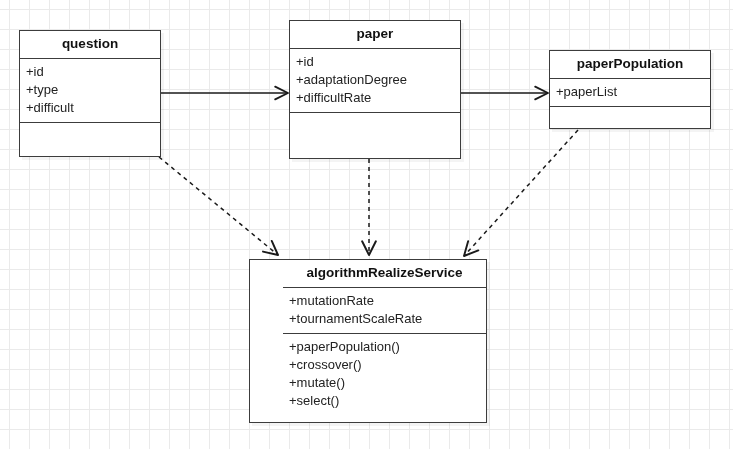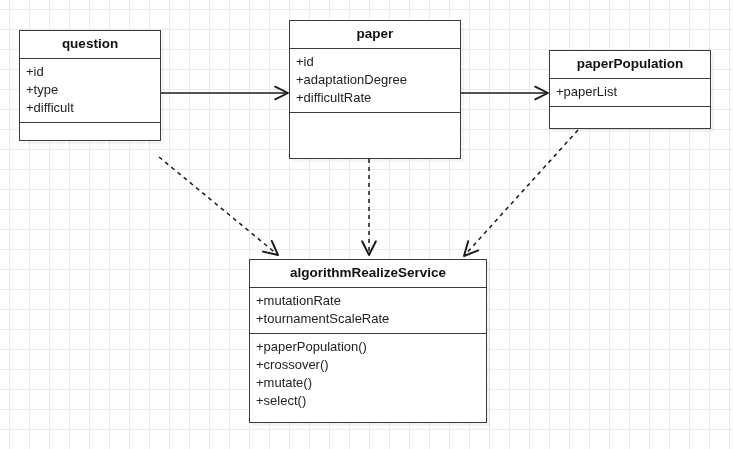--- a/index.html
+++ b/index.html
@@ -76,21 +76,21 @@
 
     <line x1="461" y1="93" x2="548" y2="93" stroke="#1a1a1a" stroke-width="1.4" marker-end="url(#openArrow)"></line>
 
     <line x1="159" y1="157" x2="278" y2="255" stroke="#1a1a1a" stroke-width="1.5" stroke-dasharray="4 4" marker-end="url(#openArrow)"></line>
 
     <line x1="369" y1="159" x2="369" y2="255" stroke="#1a1a1a" stroke-width="1.5" stroke-dasharray="4 4" marker-end="url(#openArrow)"></line>
 
     <line x1="578" y1="130" x2="464" y2="256" stroke="#1a1a1a" stroke-width="1.5" stroke-dasharray="4 4" marker-end="url(#openArrow)"></line>
   </svg>
 
-  <div class="uml-class" style="left:19px; top:30px; width:142px; height:111px;">
+  <div class="uml-class" style="left:19px; top:30px; width:142px; height:127px;">
     <div class="uml-title">question</div>
     <div class="uml-compartment bordered">
       <div class="member">+id</div>
       <div class="member">+type</div>
       <div class="member">+difficult</div>
     </div>
     <div class="uml-compartment empty"></div>
   </div>
 
   <div class="uml-class" style="left:289px; top:20px; width:172px; height:139px;">
@@ -104,21 +104,21 @@
   </div>
 
   <div class="uml-class" style="left:549px; top:50px; width:162px; height:79px;">
     <div class="uml-title">paperPopulation</div>
     <div class="uml-compartment bordered">
       <div class="member">+paperList</div>
     </div>
     <div class="uml-compartment empty"></div>
   </div>
 
-  <div class="uml-class" style="left:249px; top:259px; width:238px; height:164px;">
+  <div class="uml-class" style="left:249px; top:259px; width:238px; height:164px;padding-left:33px;">
     <div class="uml-title">algorithmRealizeService</div>
     <div class="uml-compartment bordered">
       <div class="member">+mutationRate</div>
       <div class="member">+tournamentScaleRate</div>
     </div>
     <div class="uml-compartment">
       <div class="member">+paperPopulation()</div>
       <div class="member">+crossover()</div>
       <div class="member">+mutate()</div>
       <div class="member">+select()</div>

